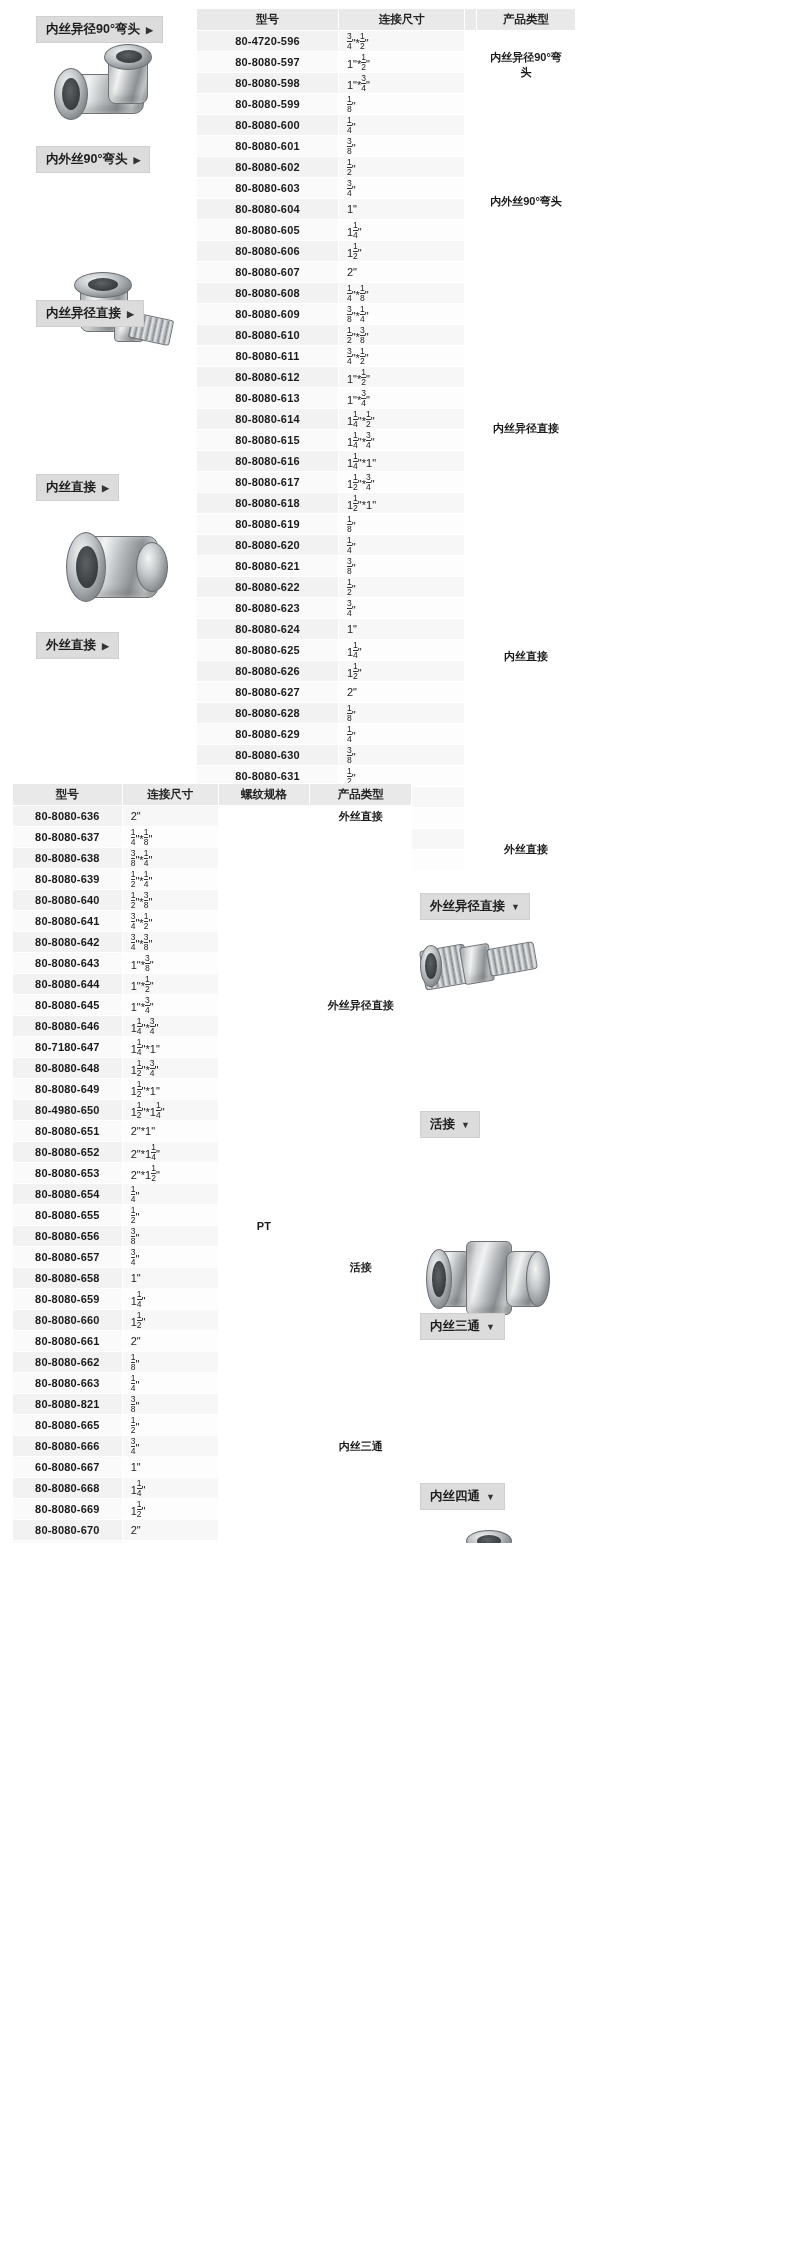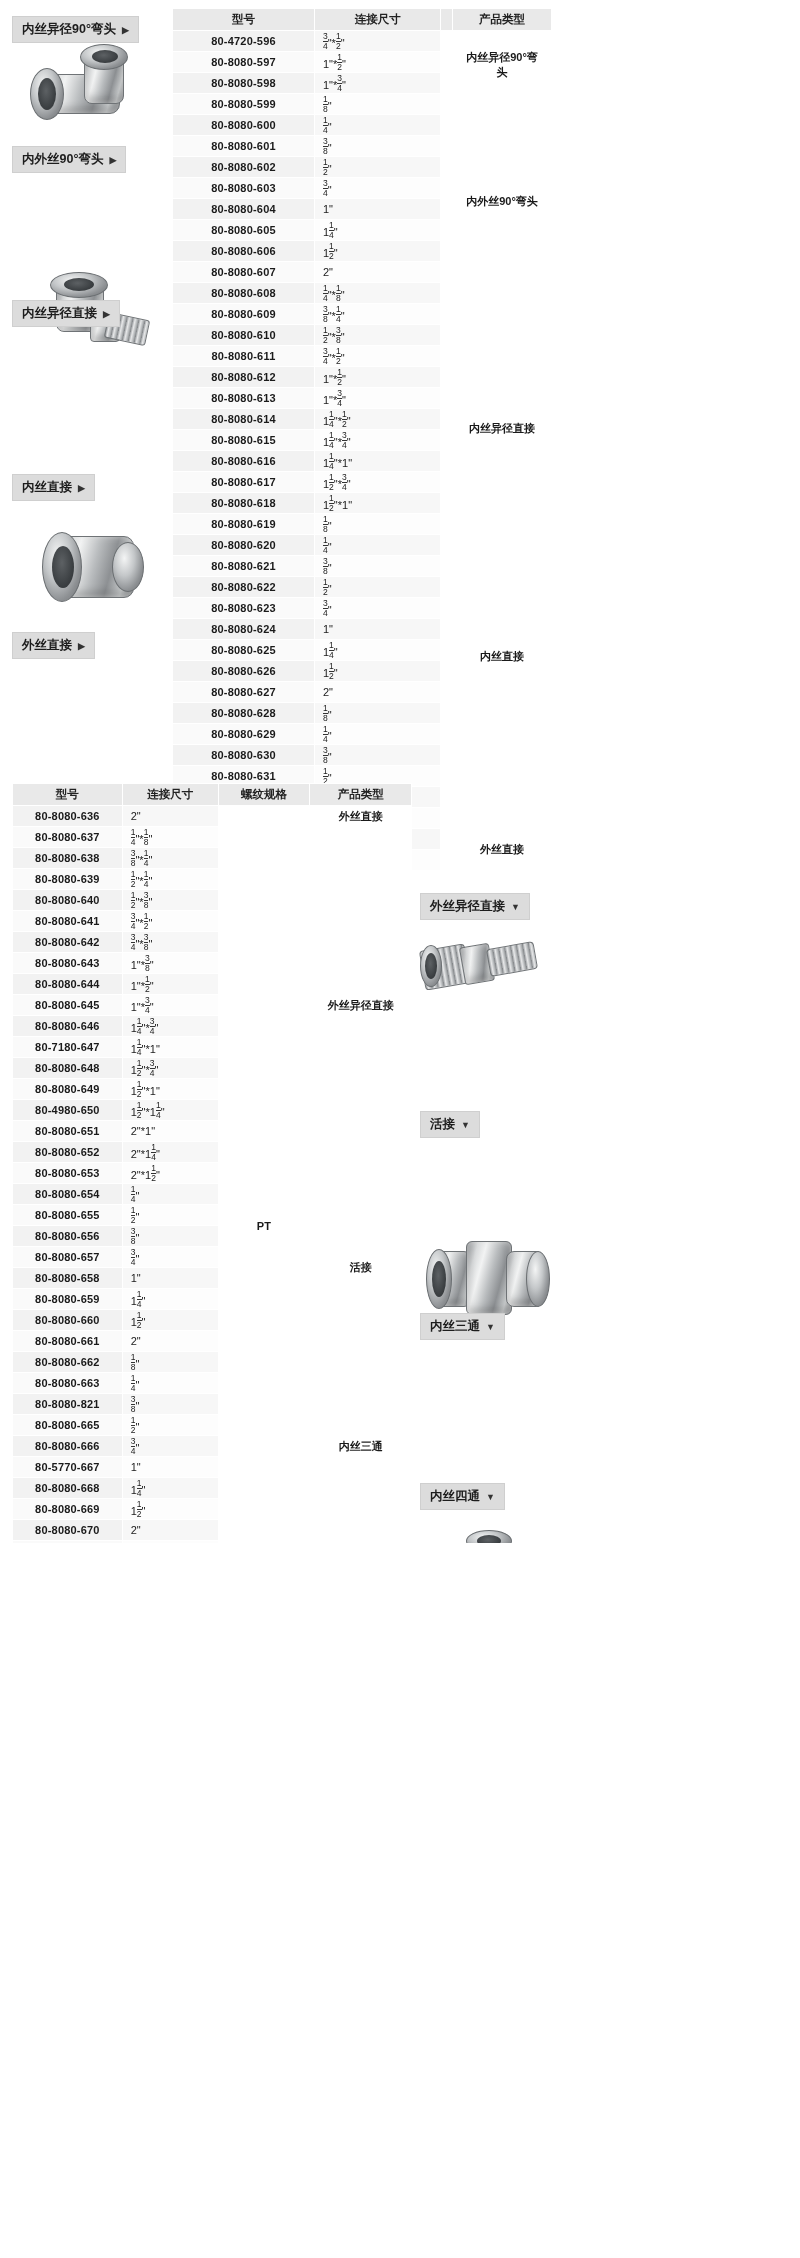--- a/index.html
+++ b/index.html
@@ -86,21 +86,21 @@
     border-radius: 50%;
     background: radial-gradient(ellipse at 45% 40%, #5d6164 0%, #3d4144 60%, #2a2d30 100%);
   }
   .thrd {
     position: absolute;
     background: repeating-linear-gradient(90deg,#9b9ea1 0px,#e7e8e9 2px,#babdbf 4px,#84878a 6px);
     border: 1px solid #6f7376;
   }
 
   
-  #section1 { position: relative; height: 765px; }
+  #section1 { position: relative; height: 765px; margin-left: 24px; }
   #section1 .tablewrap { position: absolute; left: 172px; top: 8px; width: 380px; }
   #section1 .typecol { position: absolute; left: 452px; top: 8px; width: 100px; }
 
   #section2 { position: relative; height: 760px; margin-top: 18px; }
   #section2 .tablewrap { position: absolute; left: 12px; top: 0px; width: 400px; }
 
   .lbl { position: absolute; }
 </style>
 </head>
 <body>
@@ -516,21 +516,21 @@
             </tr>
             <tr>
               <td class="model alt">80-8080-665</td>
               <td class="size alt"><span class="frac"><sup>1</sup><sub>2</sub></span>"</td>
             </tr>
             <tr>
               <td class="model">80-8080-666</td>
               <td class="size"><span class="frac"><sup>3</sup><sub>4</sub></span>"</td>
             </tr>
             <tr>
-              <td class="model alt">80-5770-667</td>
+              <td class="model alt">60-8080-667</td>
               <td class="size alt">1"</td>
             </tr>
             <tr>
               <td class="model">80-8080-668</td>
               <td class="size">1<span class="frac"><sup>1</sup><sub>4</sub></span>"</td>
             </tr>
             <tr>
               <td class="model alt">80-8080-669</td>
               <td class="size alt">1<span class="frac"><sup>1</sup><sub>2</sub></span>"</td>
             </tr>

